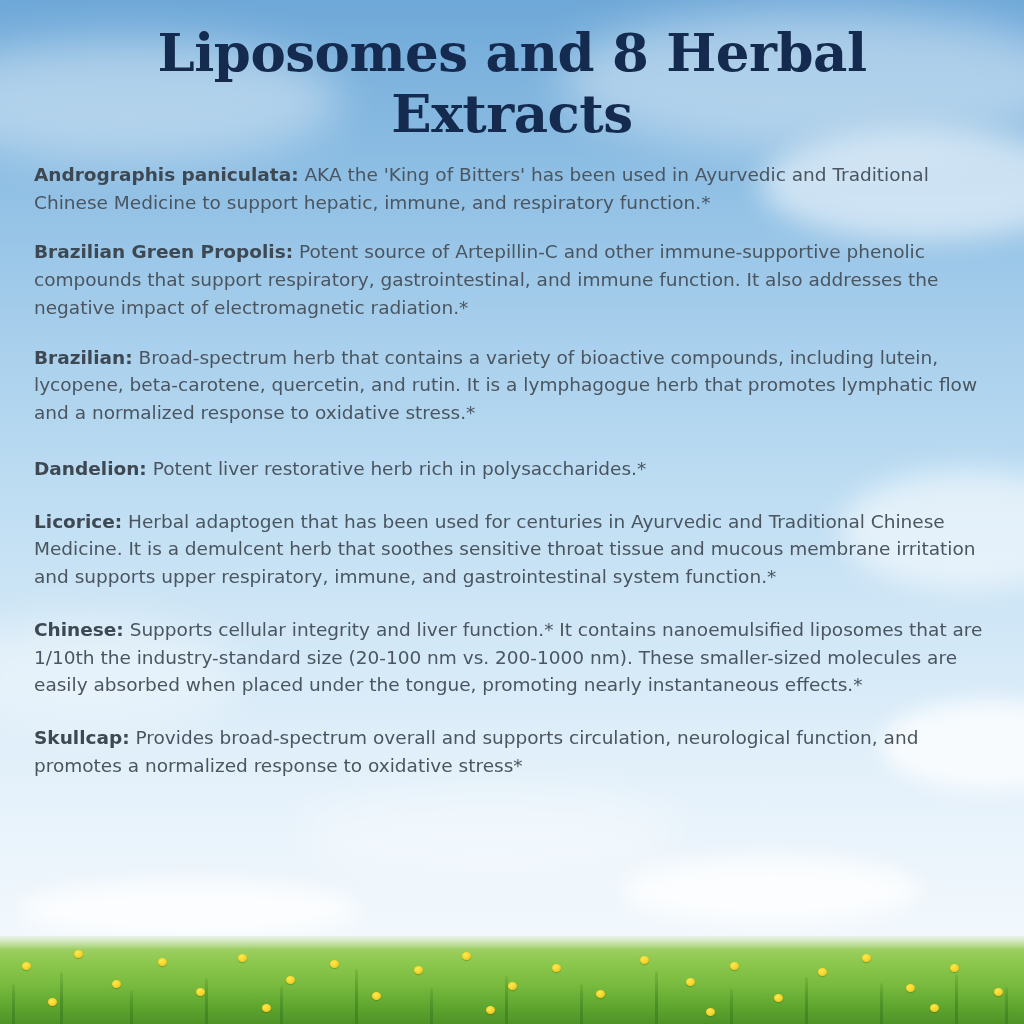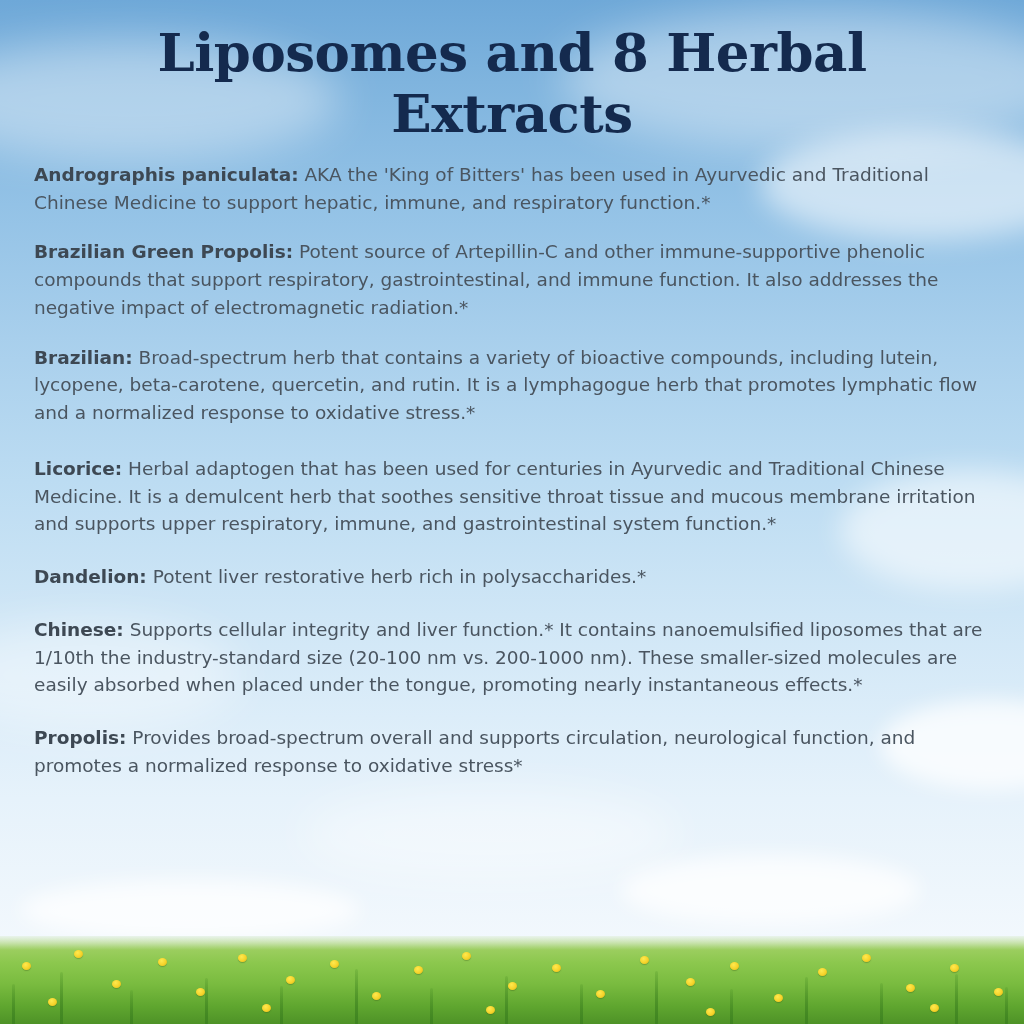--- a/index.html
+++ b/index.html
@@ -160,30 +160,30 @@
         <p class="herb">
           <span class="name">Brazilian Green Propolis:</span><span> Potent source of Artepillin-C and other immune-supportive phenolic compounds that support respiratory, gastrointestinal, and immune function. It also addresses the negative impact of electromagnetic radiation.*</span>
         </p>
         <p class="herb">
           <span class="name">Brazilian:</span><span> Broad-spectrum herb that contains a variety of bioactive compounds, including lutein, lycopene, beta-carotene, quercetin, and rutin. It is a lymphagogue herb that promotes lymphatic flow and a normalized response to oxidative stress.*</span>
         </p>
       </div>
 
       <div class="column col-right">
         <p class="herb">
+          <span class="name">Dandelion:</span><span> Potent liver restorative herb rich in polysaccharides.*</span>
+        </p>
+        <p class="herb">
           <span class="name">Licorice:</span><span> Herbal adaptogen that has been used for centuries in Ayurvedic and Traditional Chinese Medicine. It is a demulcent herb that soothes sensitive throat tissue and mucous membrane irritation and supports upper respiratory, immune, and gastrointestinal system function.*</span>
         </p>
         <p class="herb">
-          <span class="name">Dandelion:</span><span> Potent liver restorative herb rich in polysaccharides.*</span>
-        </p>
-        <p class="herb">
           <span class="name">Chinese:</span><span> Supports cellular integrity and liver function.* It contains nanoemulsified liposomes that are 1/10th the industry-standard size (20-100 nm vs. 200-1000 nm). These smaller-sized molecules are easily absorbed when placed under the tongue, promoting nearly instantaneous effects.*</span>
         </p>
         <p class="herb">
-          <span class="name">Propolis:</span><span> Provides broad-spectrum overall and supports circulation, neurological function, and promotes a normalized response to oxidative stress*</span>
+          <span class="name">Skullcap:</span><span> Provides broad-spectrum overall and supports circulation, neurological function, and promotes a normalized response to oxidative stress*</span>
         </p>
       </div>
 
     </div>
   </div>
 
   <div id="field">
     <div class="blade" style="left:12px;height:40px;"></div>
     <div class="blade" style="left:60px;height:52px;"></div>
     <div class="blade" style="left:130px;height:34px;"></div>

